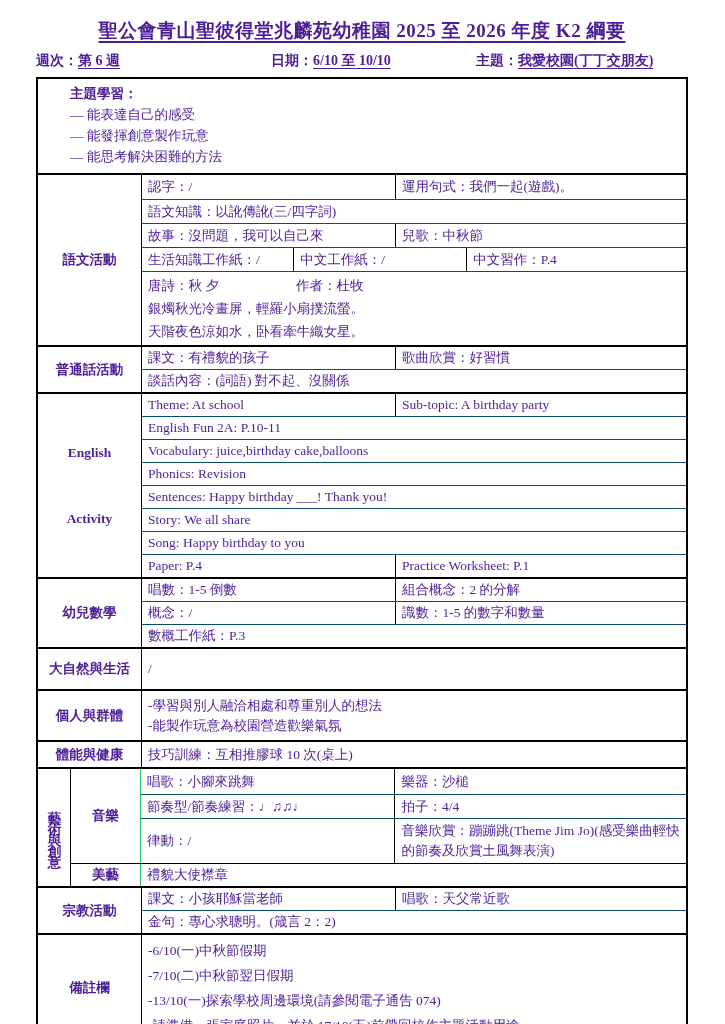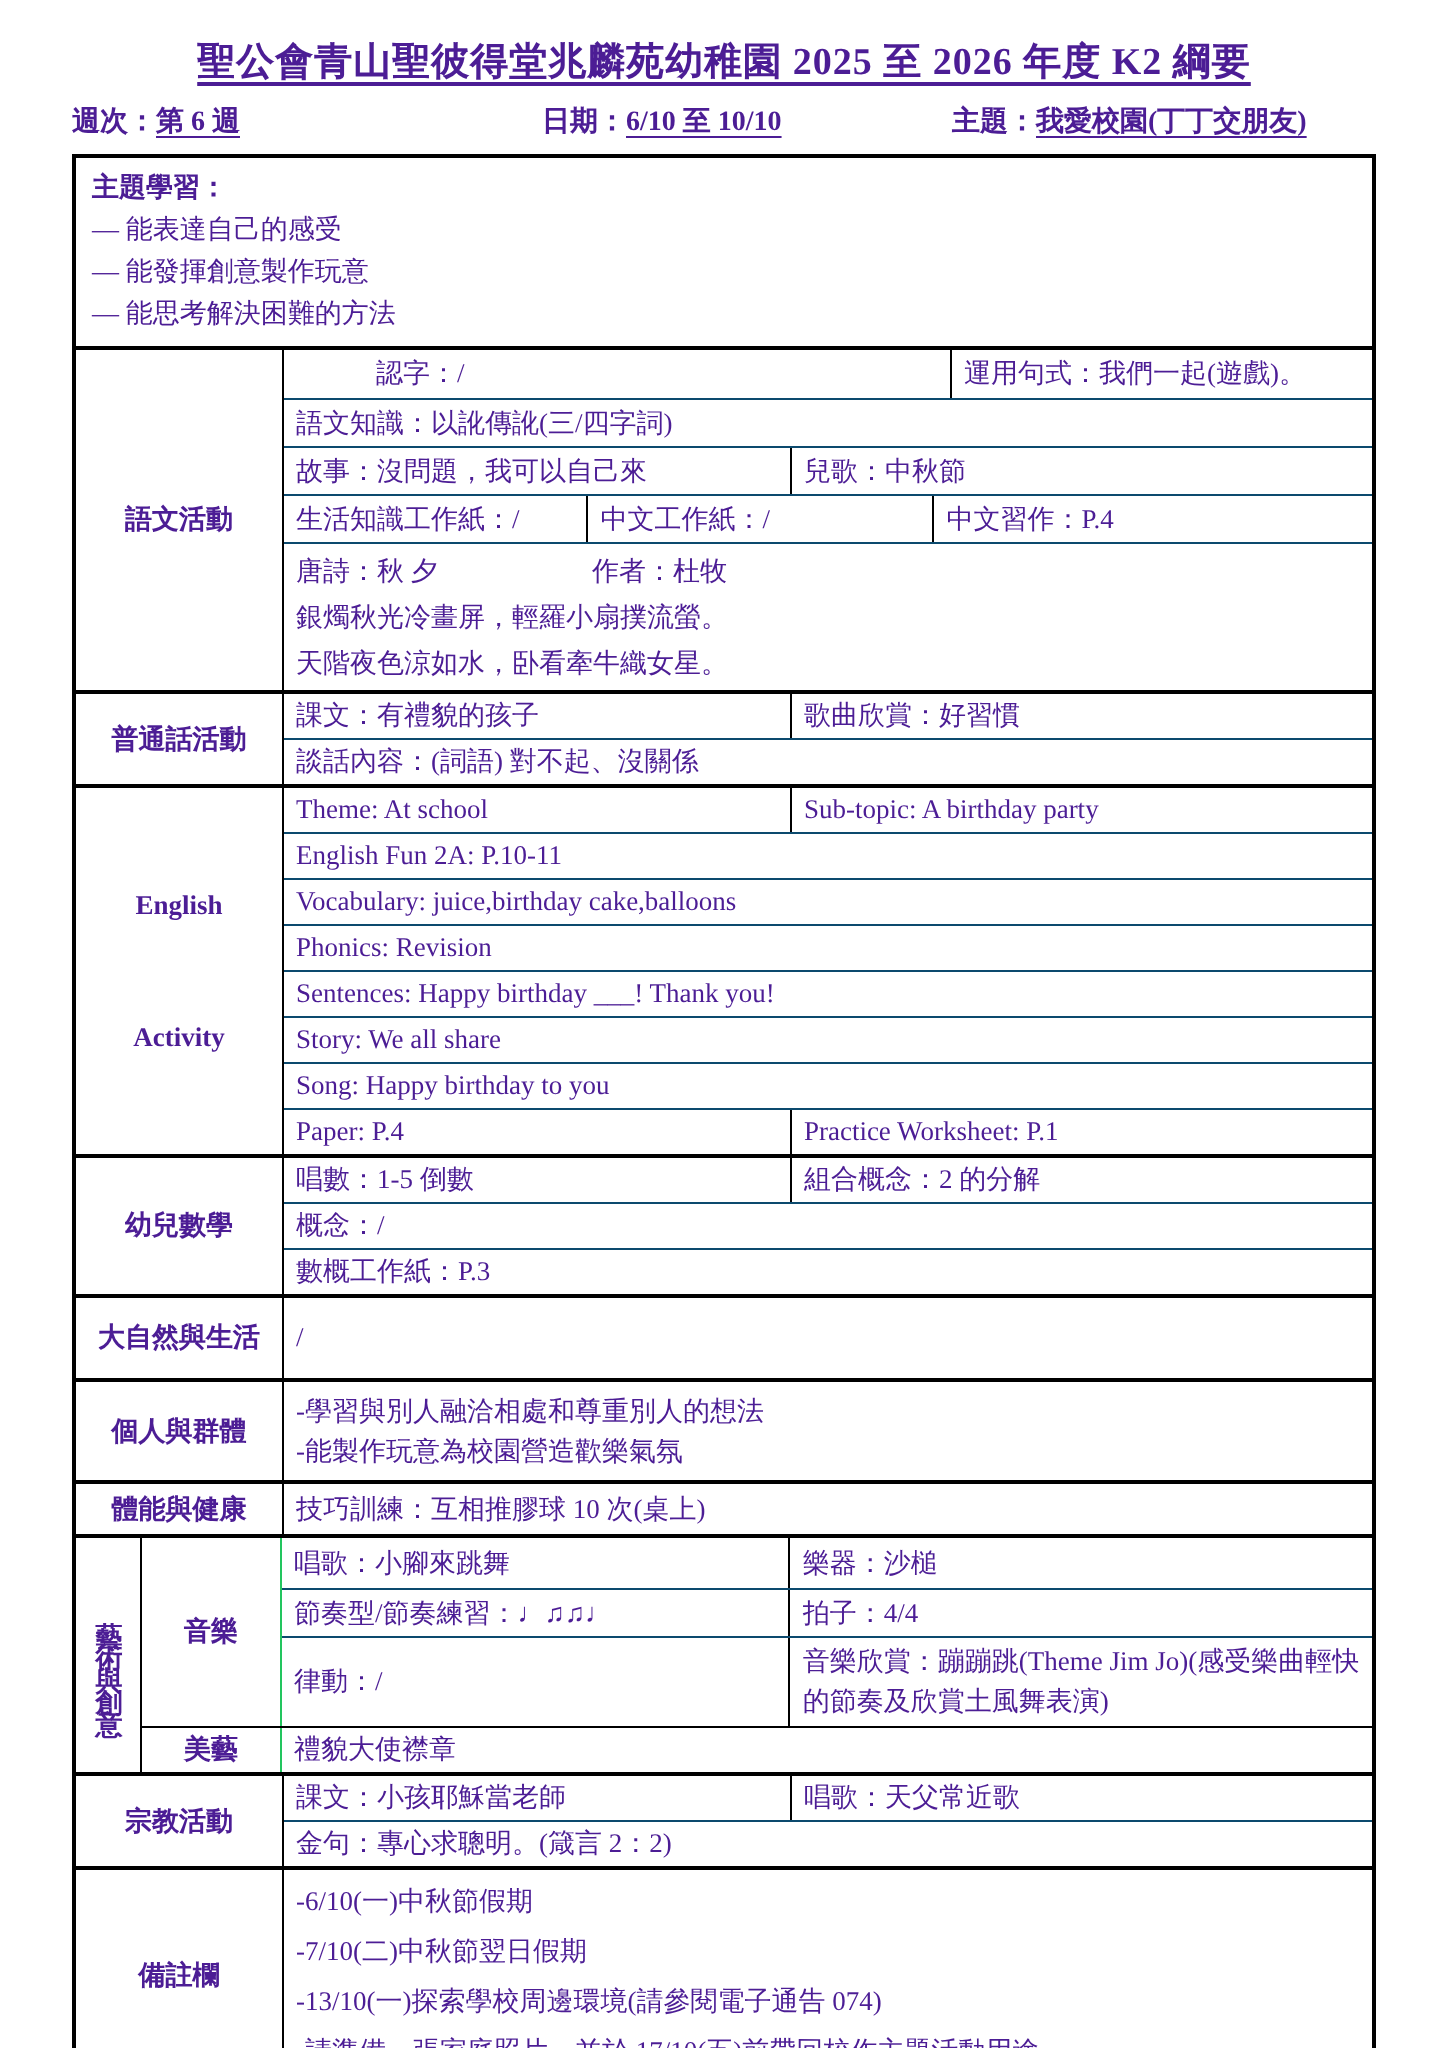--- a/index.html
+++ b/index.html
@@ -15,41 +15,41 @@
     text-align:center; font-weight:bold; font-size:19px;
     text-decoration:underline; text-underline-offset:4px; text-decoration-thickness:2px;
     letter-spacing:0.5px; margin-bottom:8px; white-space:nowrap;
   }
   .info-row { display:flex; font-weight:bold; font-size:14px; margin-bottom:7px; }
   .f-week { width:235px; } .f-date { width:205px; } .f-topic { flex:1; }
   .val { text-decoration:underline; text-underline-offset:3px; }
   
   .tbl { border:2px solid #000; width:652px; }
   .tbl > div + div { border-top:2px solid #000; }
-  .theme-box { padding:4px 8px 6px 8px; line-height:21px; }
+  .theme-box { padding:4px 8px 6px 8px; line-height:21px;margin-left:24px; }
   .theme-head { font-weight:bold; }
   .sec { display:flex; align-items:stretch; }
   .sec-label {
     width:104px; flex:none; border-right:1px solid #000;
     display:flex; flex-direction:column; align-items:center; justify-content:center;
     font-weight:bold; text-align:center; line-height:18px; padding:2px;
   }
   .sec-body { flex:1; display:flex; flex-direction:column; min-width:0; }
   .row { display:flex; align-items:stretch; flex:none; }
   .row + .row { border-top:1px solid #0c4a6e; }
   .cell {
     padding:1px 6px; display:flex; align-items:center; min-width:0;
     line-height:20px;
   }
   .cell + .cell { border-left:1px solid #000; }
   .c1 { width:46.5%; flex:none; } .c2 { flex:1; }
   .t1 { width:27.8%; flex:none; } .t2 { width:31.8%; flex:none; } .t3 { flex:1; }
   .full { flex:1; }
   .col { flex-direction:column; align-items:flex-start; justify-content:center; }
-  .h24 { min-height:24px;margin-left:40px; } .h23 { min-height:23px; } .h22 { min-height:22px; }
+  .h24 { min-height:24px; } .h23 { min-height:23px; } .h22 { min-height:22px; }
   .h21 { min-height:21px; } .h40 { min-height:40px; } .h25 { min-height:25px; }
   .h44 { min-height:44px; } .h49 { min-height:49px; }
   .poem-block { padding:2px 6px; line-height:23px; }
   .poem-t { display:inline-block; width:148px; }
   
   .arts-outer {
     width:33px; flex:none; border-right:1px solid #000;
     display:flex; align-items:center; justify-content:center; padding:4px 0;
   }
   .vert {
@@ -167,20 +167,21 @@
 
     <div class="sec">
       <div class="sec-label">幼兒數學</div>
       <div class="sec-body">
         <div class="row">
           <div class="cell c1 h22">唱數：1-5 倒數</div>
           <div class="cell c2 h22">組合概念：2 的分解</div>
         </div>
         <div class="row">
           <div class="cell c1 h22">概念：/</div>
+          <div class="cell c2 h22">識數：1-5 的數字和數量</div>
         </div>
         <div class="row">
           <div class="cell full h22">數概工作紙：P.3</div>
         </div>
       </div>
     </div>
 
     <div class="sec">
       <div class="sec-label">大自然與生活</div>
       <div class="sec-body">

